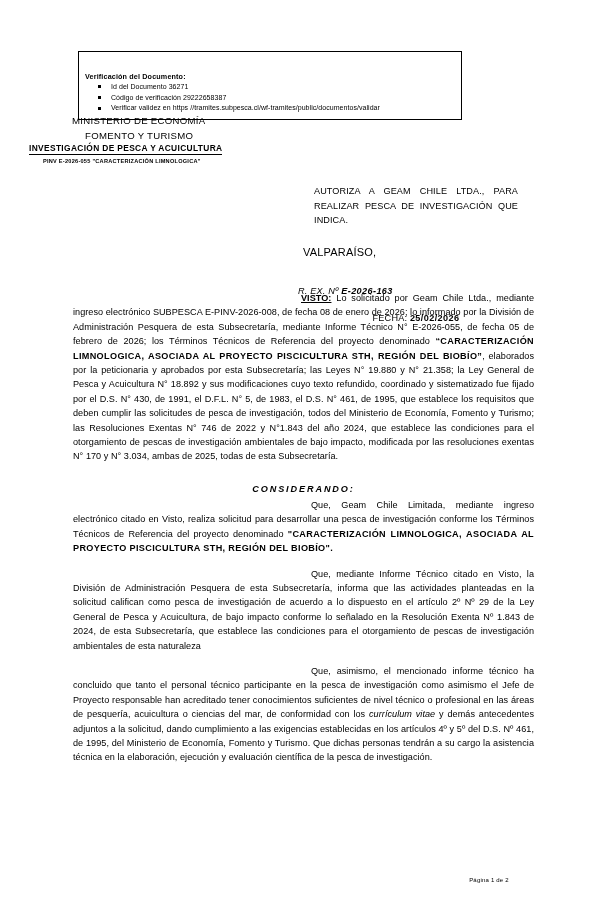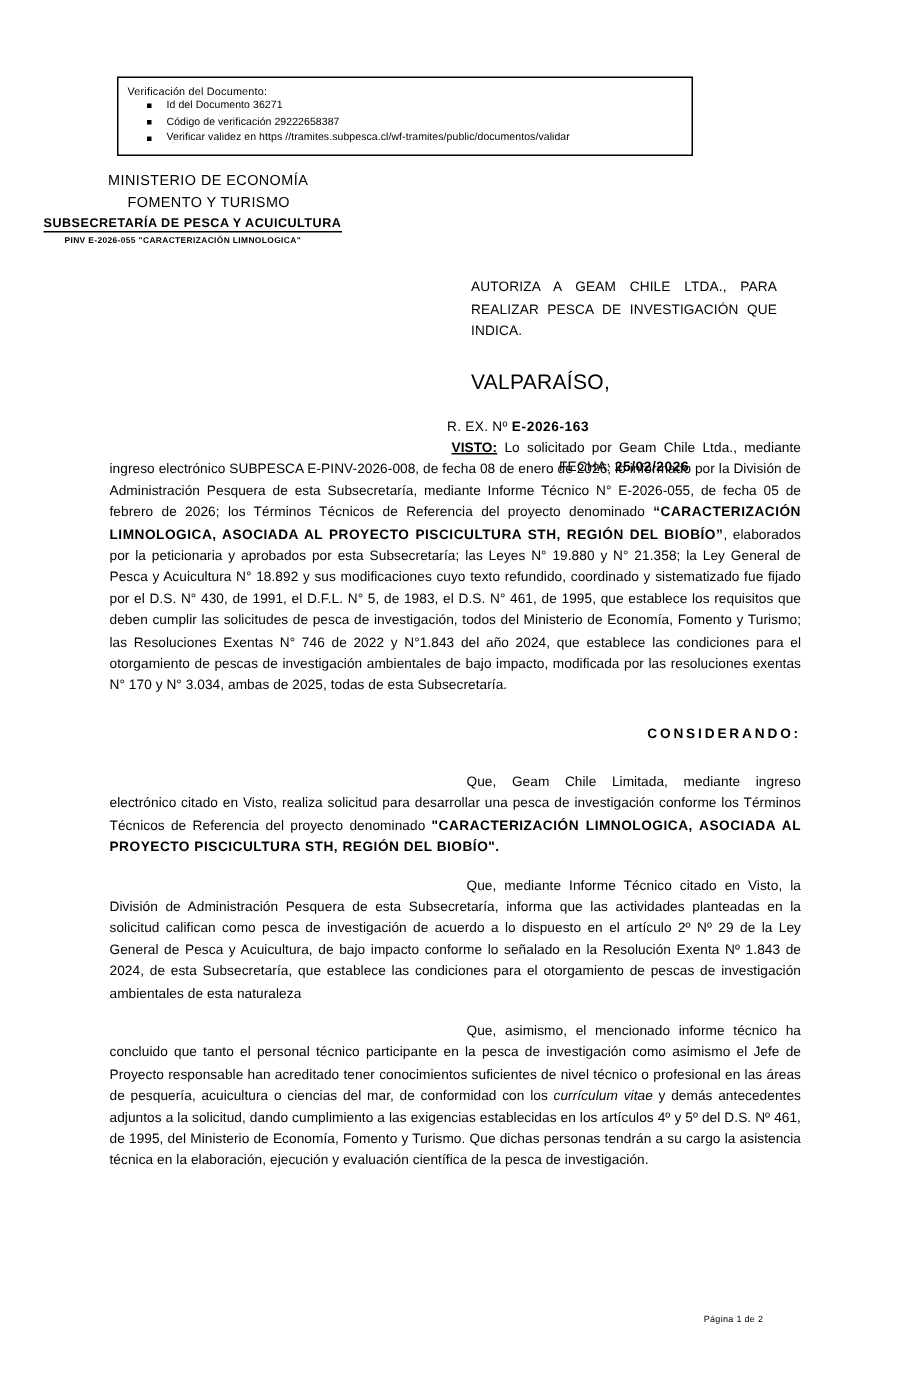--- a/index.html
+++ b/index.html
@@ -28,24 +28,24 @@
     left: 78px;
     top: 51px;
     width: 370px;
     border: 1px solid #000;
     padding: 4px 6px 5px 6px;
     box-sizing: content-box;
     background: #fff;
   }
   .verif-title {
     font-size: 7.2px;
-    font-weight: normal;
+    font-weight: bold;
     letter-spacing: 0.15px;
     line-height: 1.25;
-    margin: 0 0 1px 0;
+    margin: 16px 0 1px 0;
   }
   .verif-list {
     margin: 0;
     padding: 0;
     list-style: none;
   }
   .verif-list li {
     position: relative;
     font-size: 7px;
     line-height: 1.52;
@@ -106,28 +106,29 @@
   }
   .title-block .subject {
     font-size: 9.1px;
     line-height: 1.62;
     text-align: justify;
     text-align-last: left;
     letter-spacing: 0.1px;
     margin: 16px;
   }
   .title-block .city {
-    font-size: 14px;
-    margin: 18px 0 0 16px;
+    font-size: 11px;
+    margin: 18px 0 0 5px;
     letter-spacing: 0.2px;
   }
   .title-block .resol {
     font-size: 9.1px;
-    margin: 17px 0 0 0;
-    letter-spacing: 0.2px;
+    margin: 28px 0 0 0;
+    letter-spacing: 0.2px;
+    font-style: italic;
   }
   .title-block .resol b,
   .title-block .fecha b {
     font-weight: bold;
     letter-spacing: 0.4px;
   }
   .title-block .fecha {
     font-size: 9.1px;
     margin: 17px 0 0 0;
     letter-spacing: 0.2px;
@@ -149,25 +150,26 @@
     text-align-last: left;
     letter-spacing: 0.05px;
     text-indent: 0;
   }
   p.para .lead-space { display: inline-block; }
   .b { font-weight: bold; letter-spacing: 0.35px; }
   .b-tight { font-weight: bold; text-decoration: underline; }
   .ital { font-style: italic; }
 
   .considerando {
-    text-align: right;
+    text-align: center;
     font-size: 9.1px;
     font-weight: bold;
     letter-spacing: 1.9px;
-    margin: 20px 0 20px 0;
+    margin: 20px 0 4px 0;
+    font-style: italic;
   }
 
   
   .footer {
     position: absolute;
     left: 0;
     right: 0;
     top: 877px;
     text-align: center;
     font-size: 6px;
@@ -189,21 +191,21 @@
       <li><span class="bullet"></span><span>Id del Documento  36271</span></li>
       <li><span class="bullet"></span><span>Código de verificación  29222658387</span></li>
       <li><span class="bullet"></span><span>Verificar validez en https //tramites.subpesca.cl/wf-tramites/public/documentos/validar</span></li>
     </ul>
   </div>
 
   <div class="ministry">
     <div class="line1">MINISTERIO DE ECONOMÍA</div>
     <div class="line2">FOMENTO Y TURISMO</div>
   </div>
-  <div class="subsecretaria">SUBSECRETARÍA DE PESCA Y ACUICULTURA</div>
+  <div class="subsecretaria">INVESTIGACIÓN DE PESCA Y ACUICULTURA</div>
   <div class="pinv-line">PINV E-2026-055 "CARACTERIZACIÓN LIMNOLOGICA"</div>
 
   <div class="title-block">
     <p class="subject">AUTORIZA A GEAM CHILE LTDA., PARA REALIZAR PESCA DE INVESTIGACIÓN QUE INDICA.</p>
     <p class="city">VALPARAÍSO,</p>
     <p class="resol"><span>R. EX. Nº </span><b>E-2026-163</b></p>
     <p class="fecha"><span>FECHA: </span><b>25/02/2026</b></p>
   </div>
 
   <div class="body-wrap">

